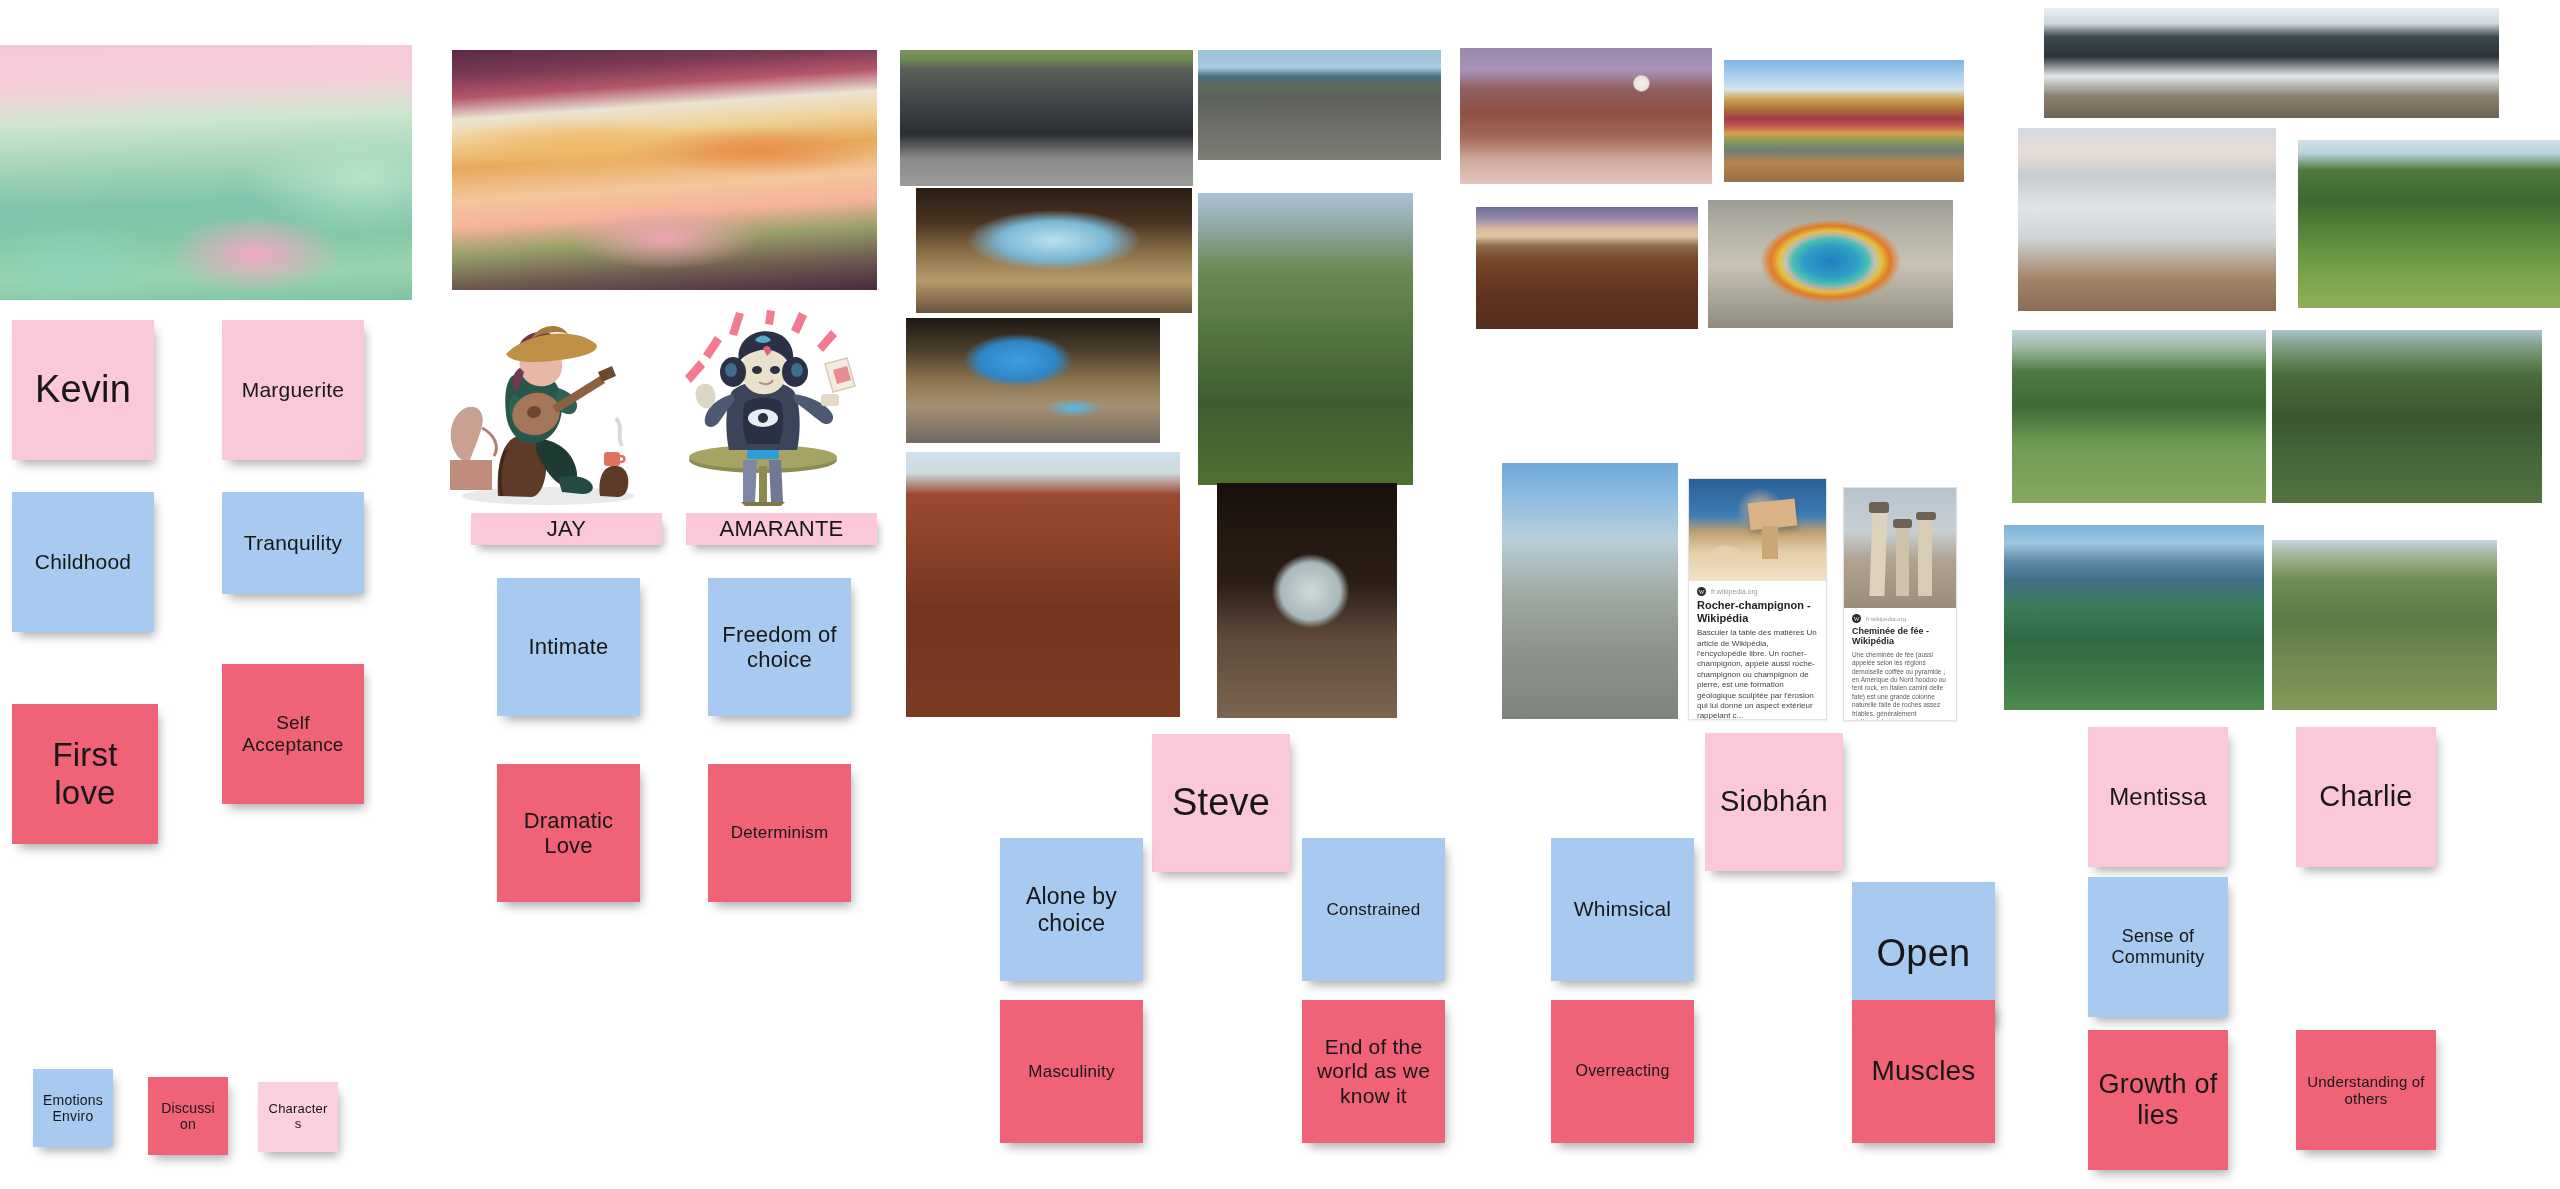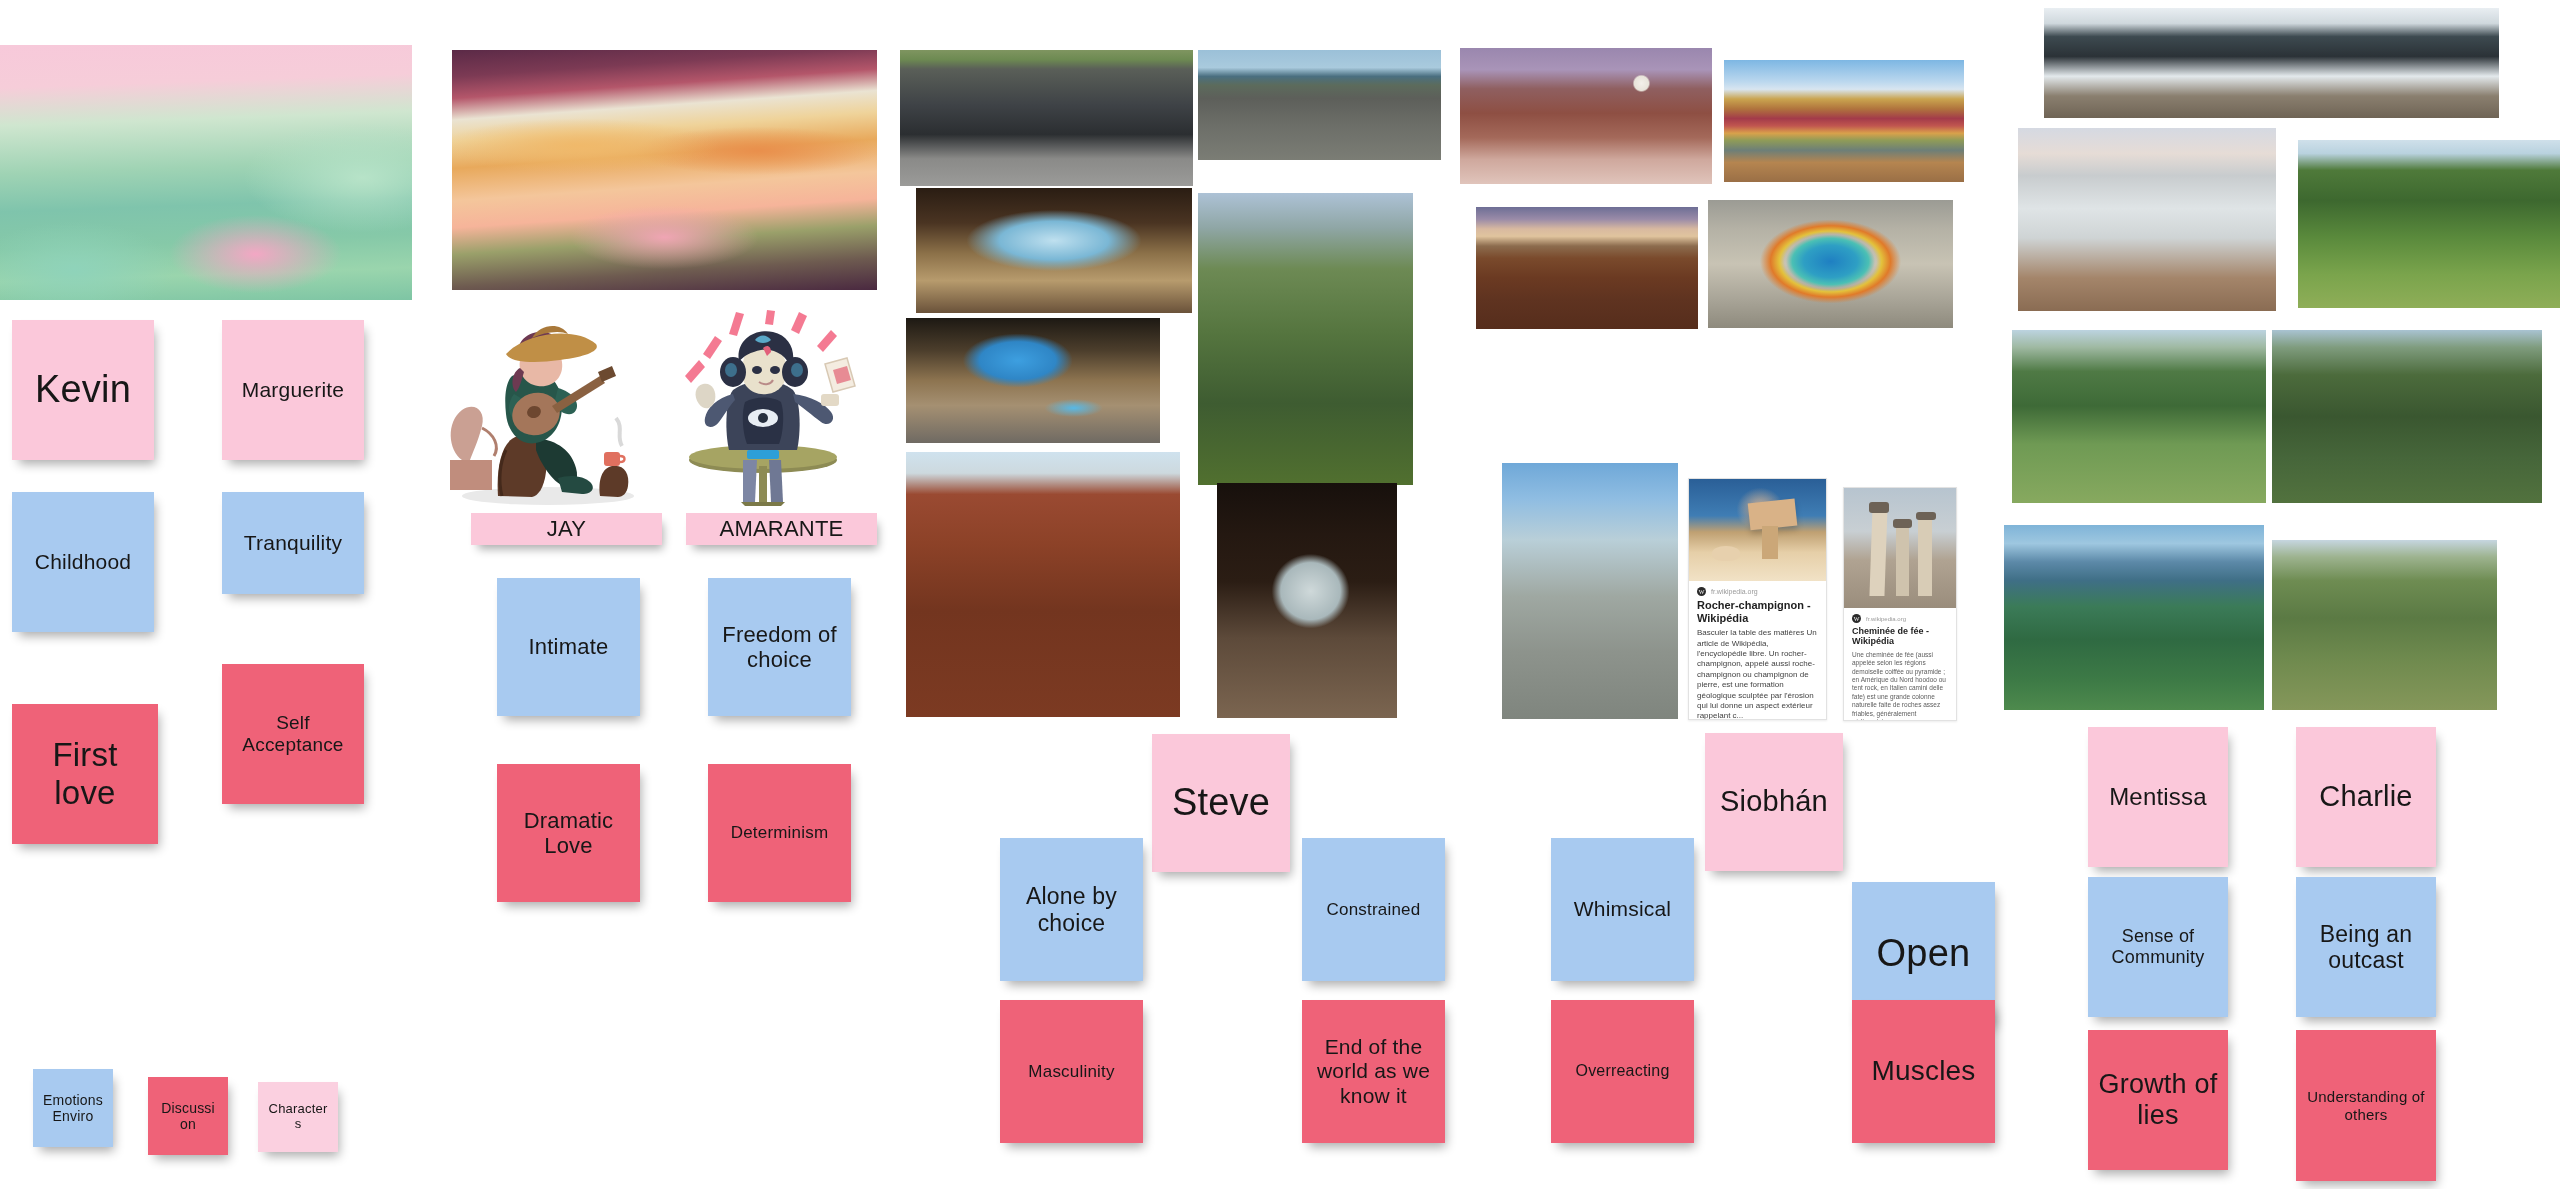--- a/index.html
+++ b/index.html
@@ -327,18 +327,17 @@
   <div class="img ph-greenridge" style="left:2298px;top:140px;width:262px;height:168px;"></div>
   <div class="img ph-alpine" style="left:2012px;top:330px;width:254px;height:173px;"></div>
   <div class="img ph-waterfall" style="left:2272px;top:330px;width:270px;height:173px;"></div>
   <div class="img ph-fjord" style="left:2004px;top:525px;width:260px;height:185px;"></div>
   <div class="img ph-moor" style="left:2272px;top:540px;width:225px;height:170px;"></div>
 
   <div class="note pink" style="left:2088px;top:727px;width:140px;height:140px;font-size:24px;">Mentissa</div>
   <div class="note pink" style="left:2296px;top:727px;width:140px;height:140px;font-size:29px;">Charlie</div>
 
   <div class="note blue" style="left:2088px;top:877px;width:140px;height:140px;font-size:18px;">Sense of Community</div>
-  <div class="note blue" style="left:2296px;top:877px;width:140px;height:140px;font-size:23px;">Being an outcast</div>
 
   <div class="note red" style="left:2088px;top:1030px;width:140px;height:140px;font-size:27px;">Growth of lies</div>
-  <div class="note red" style="left:2296px;top:1030px;width:140px;height:151px;font-size:15px;">Understanding of others</div>
+  <div class="note red" style="left:2296px;top:1030px;width:140px;height:120px;font-size:15px;">Understanding of others</div>
 
 </div>
 
 </body></html>

